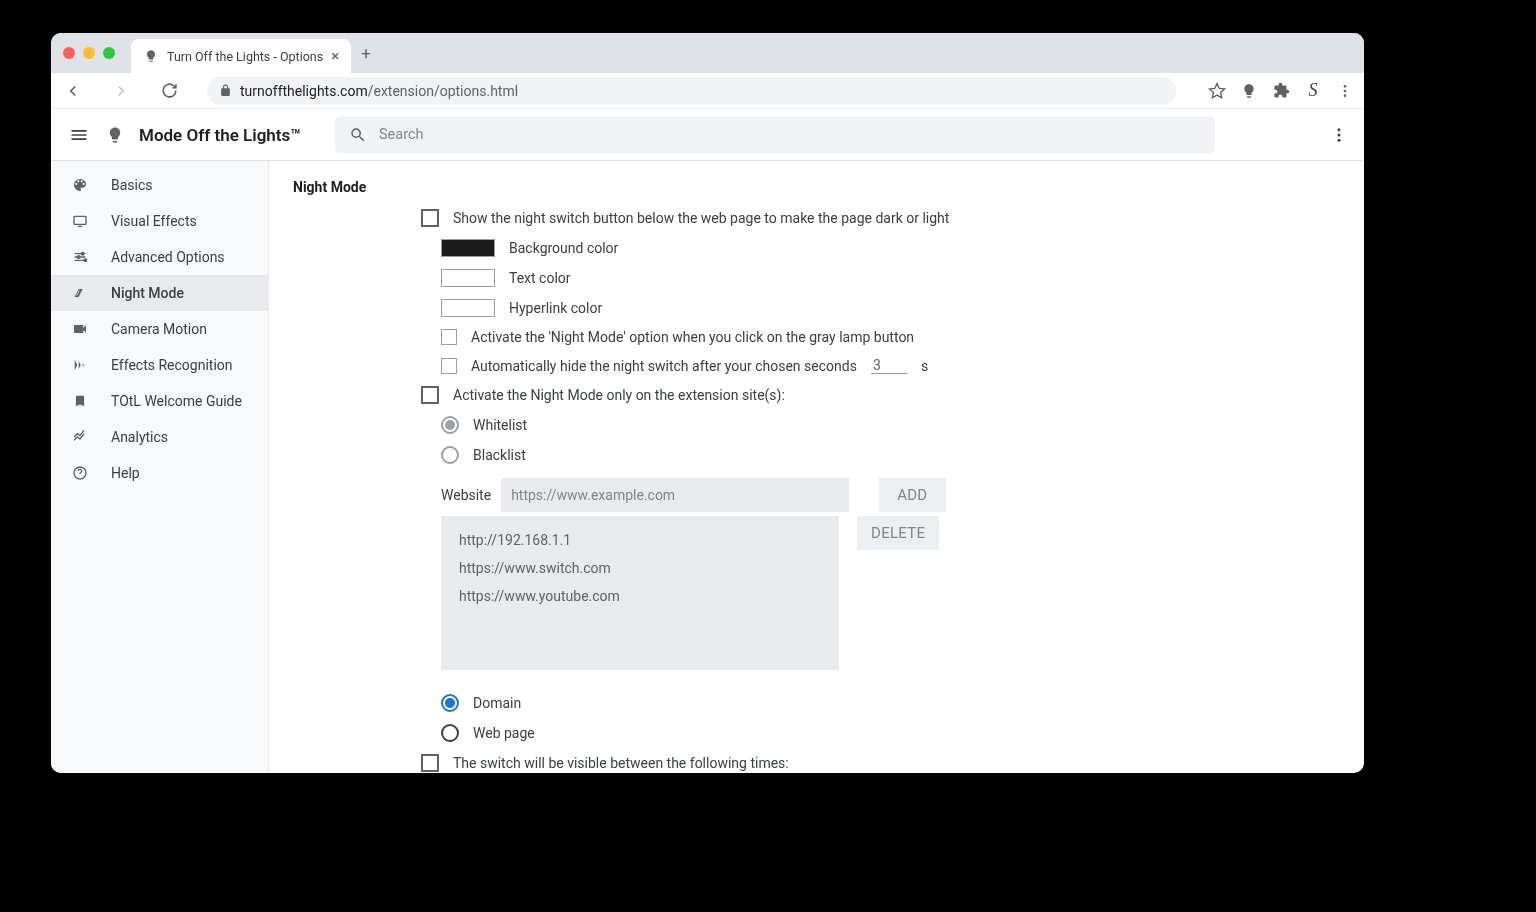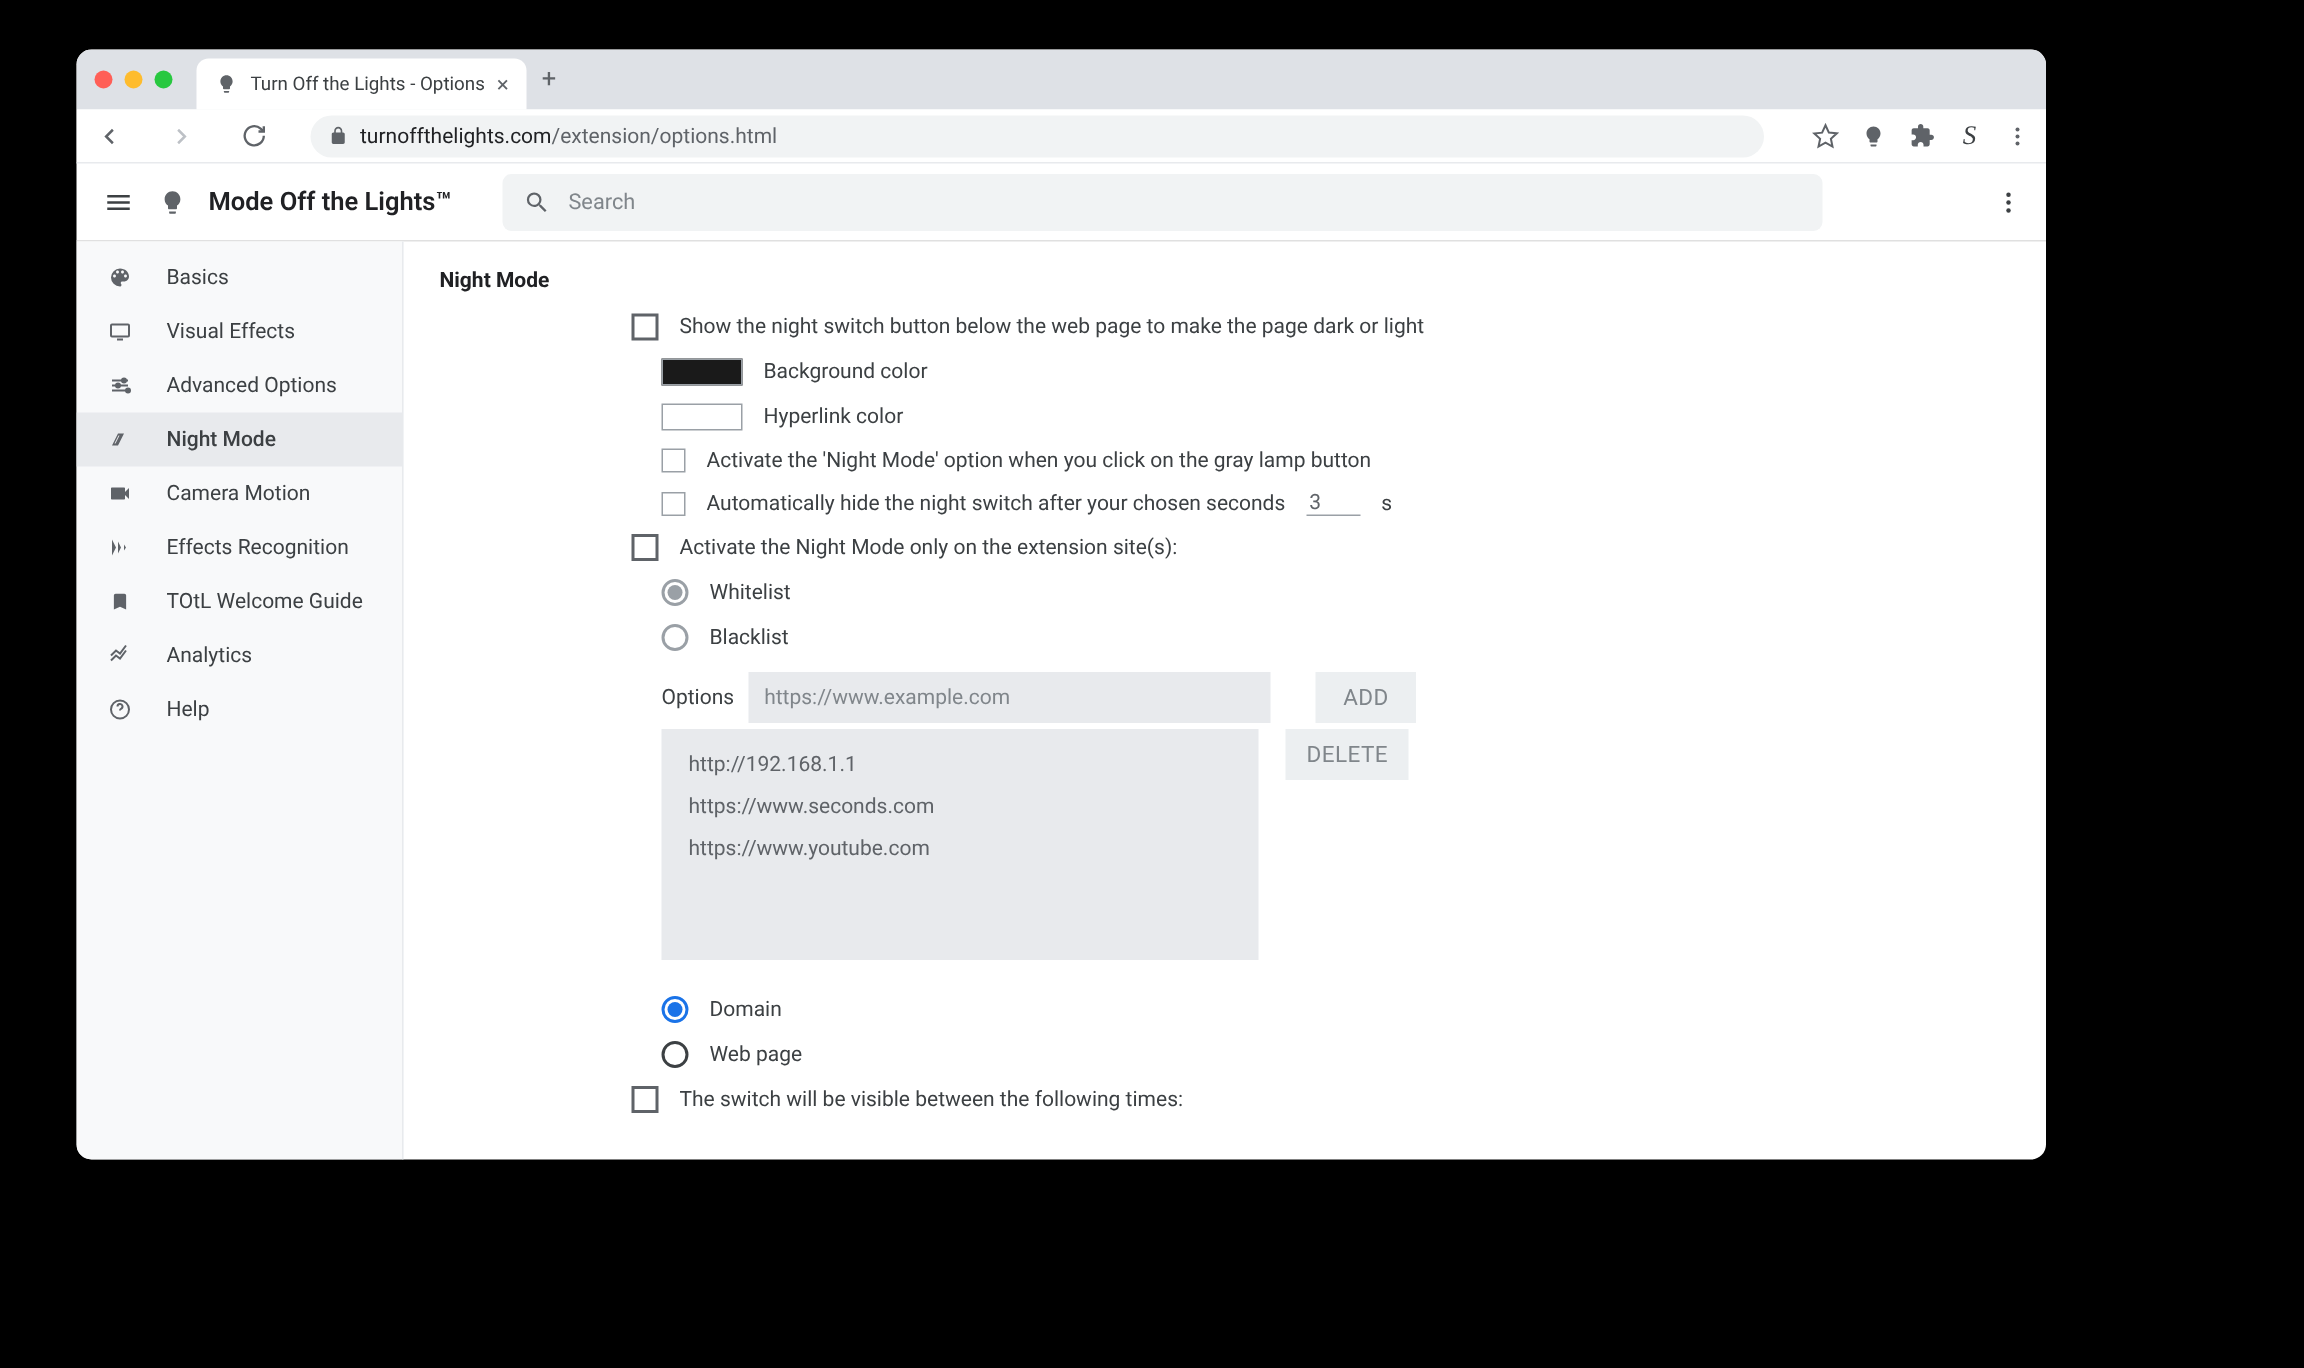--- a/index.html
+++ b/index.html
@@ -271,20 +271,24 @@
         <div class="chk"></div>
         <span>Show the night switch button below the web page to make the page dark or light</span>
       </div>
 
       <div class="opt-row indent2">
         <div class="color-swatch black"></div>
         <span>Background color</span>
       </div>
       <div class="opt-row indent2">
         <div class="color-swatch"></div>
+        <span>Text color</span>
+      </div>
+      <div class="opt-row indent2">
+        <div class="color-swatch"></div>
         <span>Hyperlink color</span>
       </div>
 
       <div class="opt-row indent2">
         <div class="chk sm"></div>
         <span>Activate the 'Night Mode' option when you click on the gray lamp button</span>
       </div>
       <div class="opt-row indent2">
         <div class="chk sm"></div>
         <span>Automatically hide the night switch after your chosen seconds</span>
@@ -300,30 +304,30 @@
       <div class="opt-row indent3">
         <div class="radio selected"></div>
         <span>Whitelist</span>
       </div>
       <div class="opt-row indent3">
         <div class="radio"></div>
         <span>Blacklist</span>
       </div>
 
       <div class="website-row">
-        <span class="website-label">Options</span>
+        <span class="website-label">Website</span>
         <input class="website-input" placeholder="https://www.example.com" style="">
         <div style="width:10px"></div>
         <button class="btn">ADD</button>
       </div>
 
       <div class="site-list-wrap">
         <div class="site-list">
           <div class="site-list-item">http://192.168.1.1</div>
-          <div class="site-list-item">https://www.seconds.com</div>
+          <div class="site-list-item">https://www.switch.com</div>
           <div class="site-list-item">https://www.youtube.com</div>
         </div>
         <button class="btn delete">DELETE</button>
       </div>
 
       <div class="opt-spacer"></div>
 
       <div class="opt-row indent3" style="margin-top:18px">
         <div class="radio blue selected"></div>
         <span>Domain</span>

